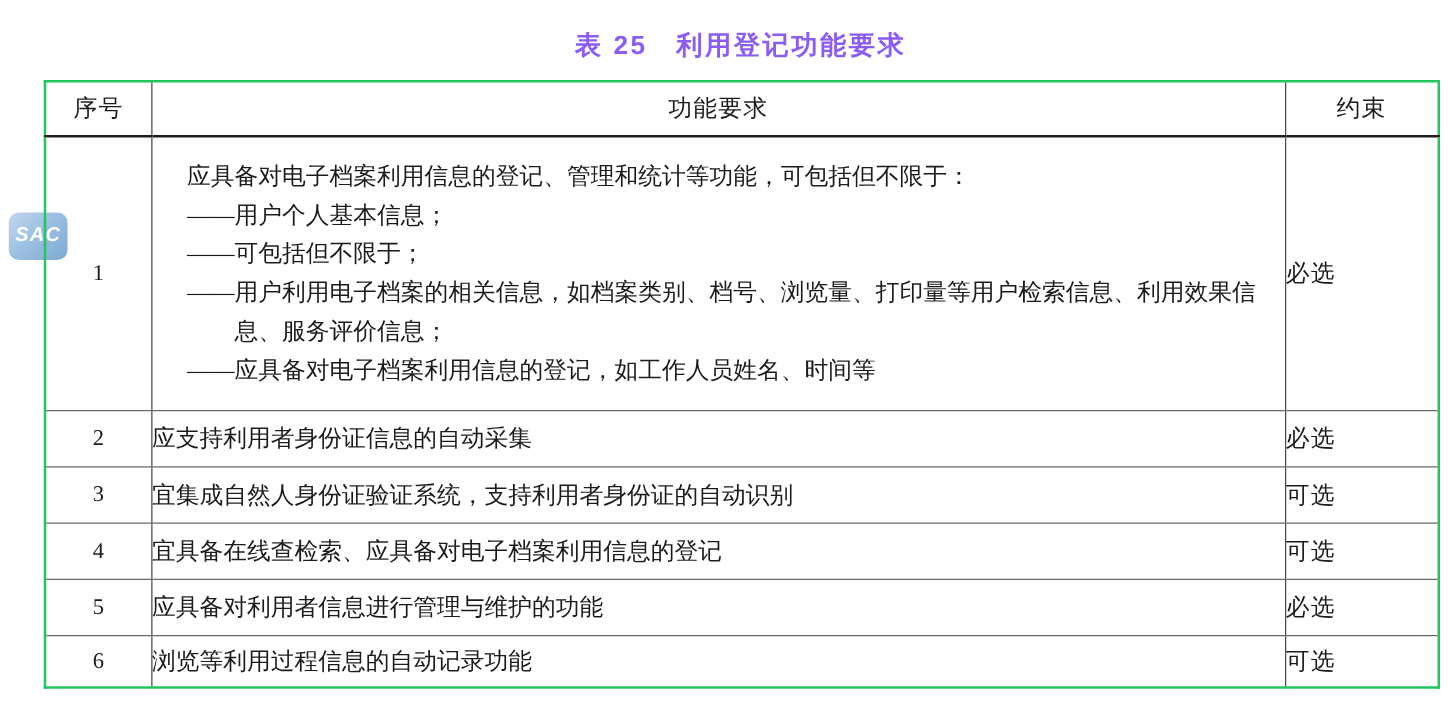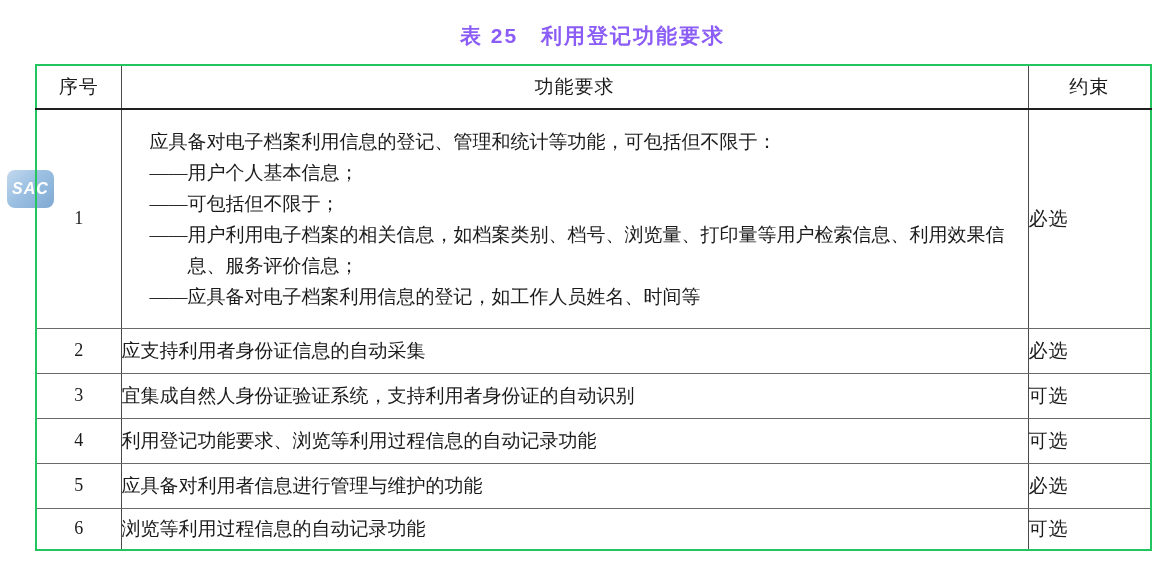--- a/index.html
+++ b/index.html
@@ -134,21 +134,21 @@
       <td class="c-req">应支持利用者身份证信息的自动采集</td>
       <td class="c-con">必选</td>
     </tr>
     <tr class="row-std">
       <td class="c-no">3</td>
       <td class="c-req">宜集成自然人身份证验证系统，支持利用者身份证的自动识别</td>
       <td class="c-con">可选</td>
     </tr>
     <tr class="row-std">
       <td class="c-no">4</td>
-      <td class="c-req">利用登记功能要求、浏览等利用过程信息的自动记录功能</td>
+      <td class="c-req">宜具备在线查检索、应具备对电子档案利用信息的登记</td>
       <td class="c-con">可选</td>
     </tr>
     <tr class="row-std">
       <td class="c-no">5</td>
       <td class="c-req">应具备对利用者信息进行管理与维护的功能</td>
       <td class="c-con">必选</td>
     </tr>
     <tr class="row-last">
       <td class="c-no">6</td>
       <td class="c-req">浏览等利用过程信息的自动记录功能</td>

